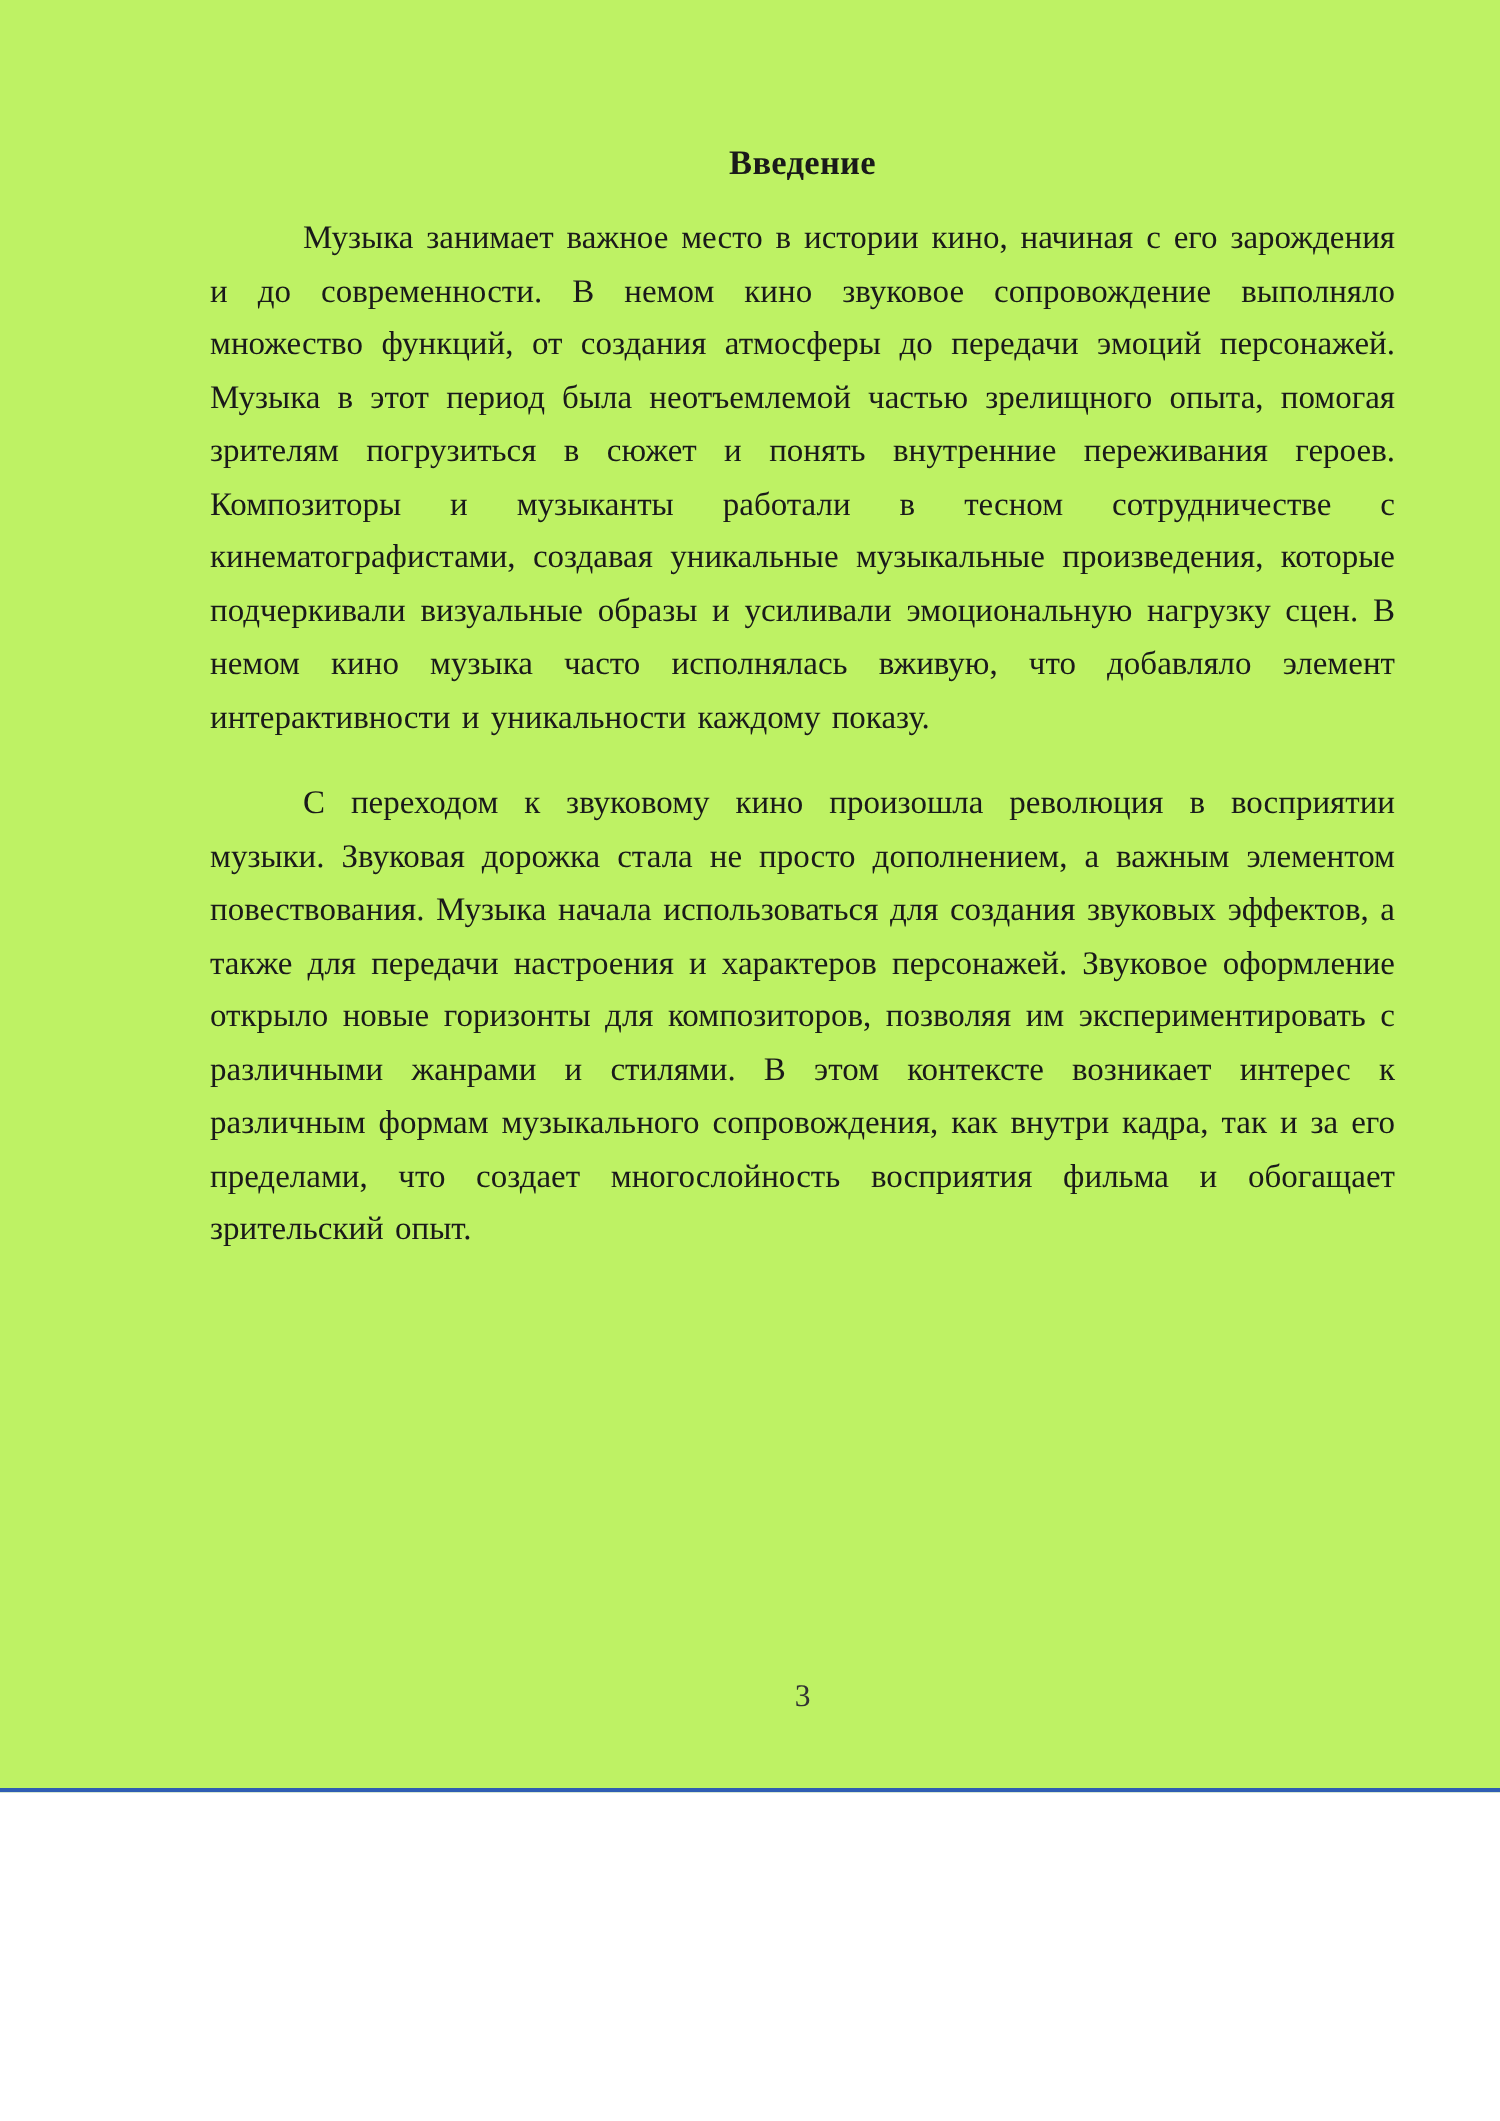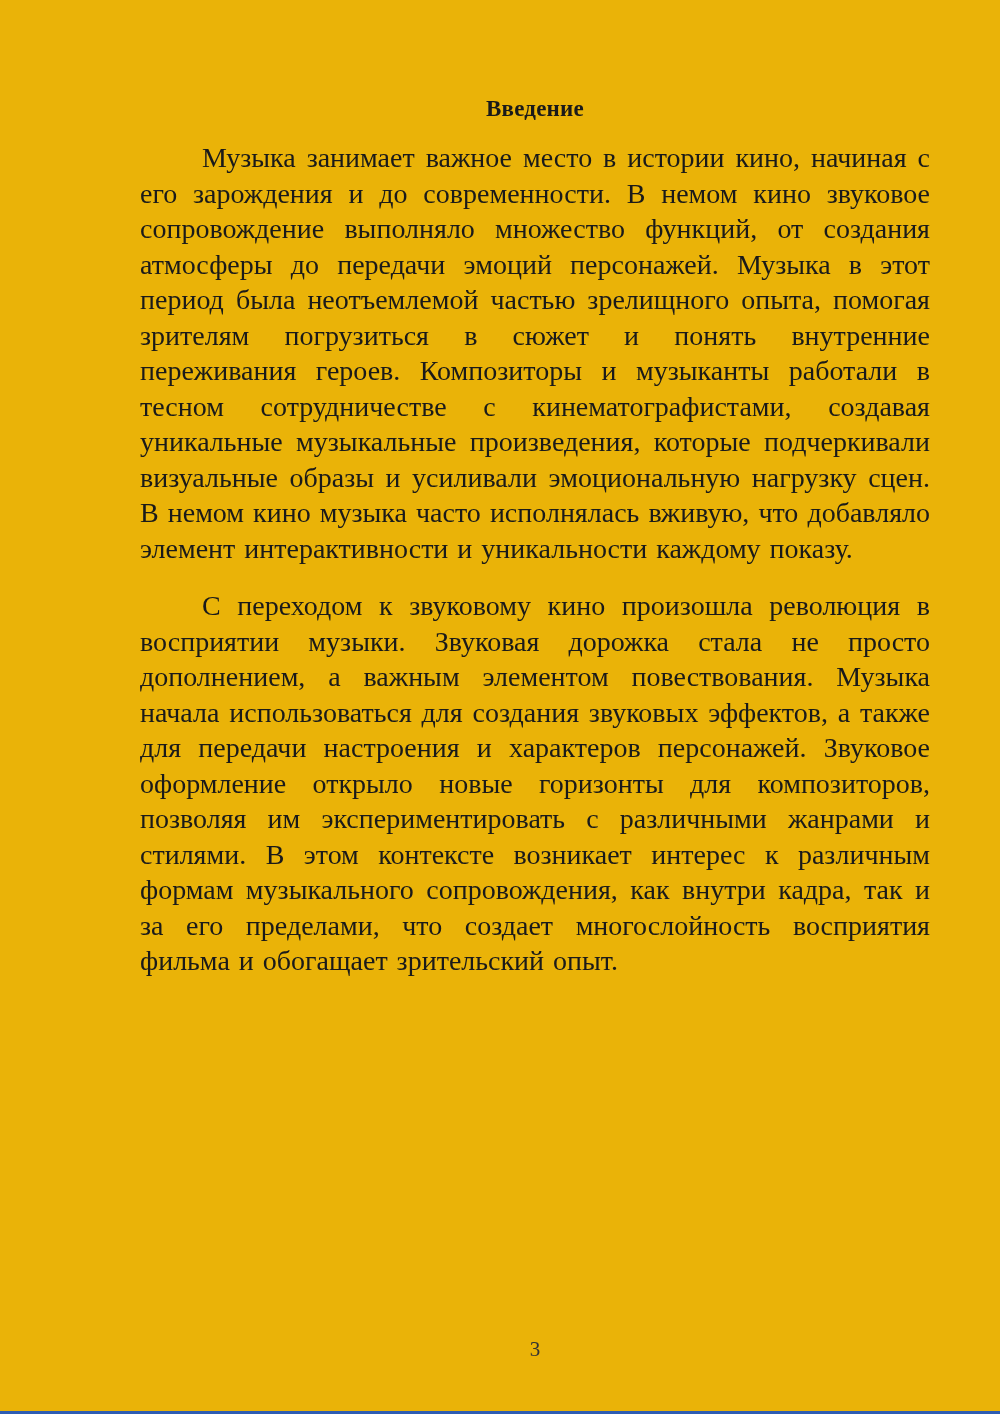--- a/index.html
+++ b/index.html
@@ -3,43 +3,43 @@
 <meta charset="utf-8">
 <style>
   html, body {
     margin: 0;
     padding: 0;
     background: #ffffff;
   }
   .page {
     position: relative;
     width: 1000px;
-    height: 1414px;
-    background: #eab308;
+    height: 1195px;
+    background: #bef264;
     font-family: "Liberation Serif", "DejaVu Serif", serif;
     color: #1a1a1a;
     overflow: hidden;
     box-sizing: border-box;
     text-decoration: underline;
   }
   .content {
     position: absolute;
     top: 96px;
     left: 140px;
     right: 70px;
   }
   .doc-heading {
     font-size: 23px;
     font-weight: bold;
     text-align: center;
     margin: 0 0 18px 0;
     letter-spacing: 0.2px;
   }
   .doc-paragraph {
-    font-size: 28px;
+    font-size: 22px;
     line-height: 35.5px;
     text-align: justify;
     text-indent: 62px;
     margin: 0 0 22px 0;
     word-spacing: 2px;
   }
   .page-number {
     position: absolute;
     bottom: 52px;
     left: 140px;

